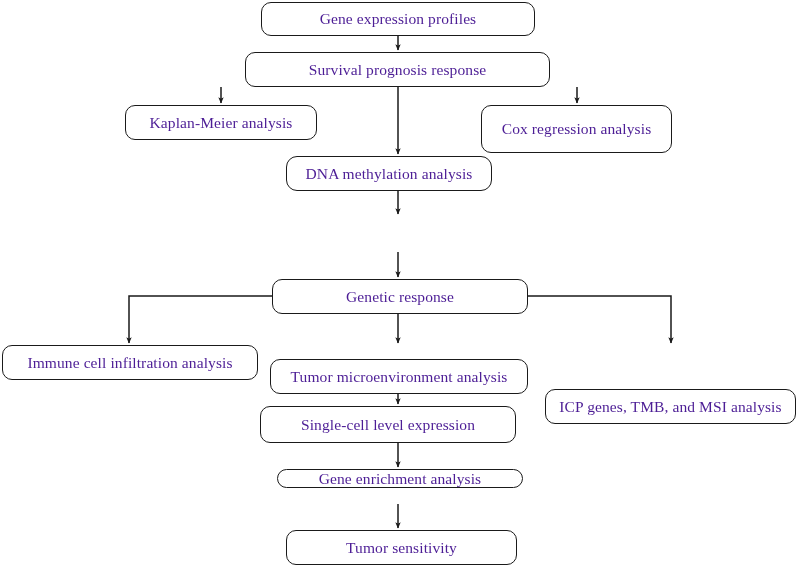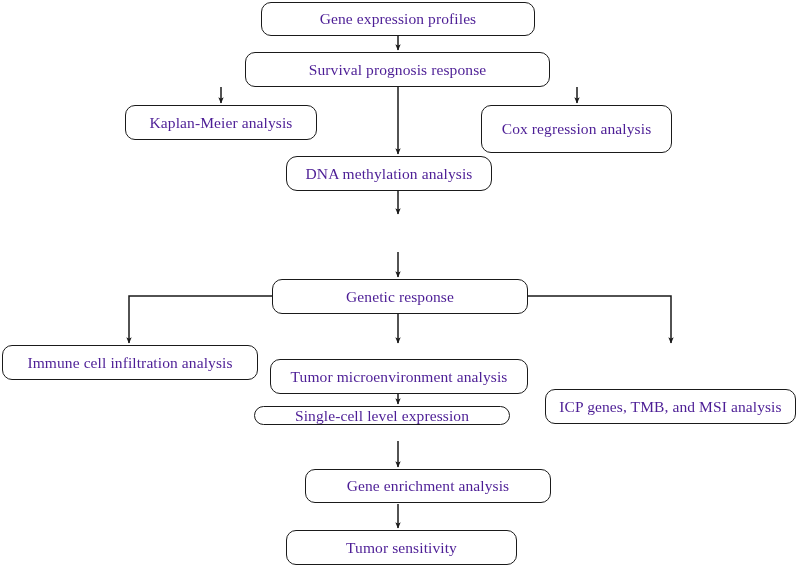--- a/index.html
+++ b/index.html
@@ -114,25 +114,25 @@
   </div>
 
   <div class="node" style="left:270px; top:345px; width:258px; height:35px;margin-top:14px;">
     <span>Tumor microenvironment analysis</span>
   </div>
 
   <div class="node" style="left:545px; top:345px; width:251px; height:35px;margin-top:44px;">
     <span>ICP genes, TMB, and MSI analysis</span>
   </div>
 
-  <div class="node" style="left:254px; top:406px; width:256px; height:19px;">
+  <div class="node" style="left:260px; top:406px; width:256px; height:37px;">
     <span>Single-cell level expression</span>
   </div>
 
-  <div class="node" style="left:277px; top:469px; width:246px; height:34px;margin-left:28px;">
+  <div class="node" style="left:277px; top:469px; width:246px; height:19px;">
     <span>Gene enrichment analysis</span>
   </div>
 
   <div class="node" style="left:286px; top:530px; width:231px; height:35px;">
     <span>Tumor sensitivity</span>
   </div>
 
 </div>
 
 </body></html>

